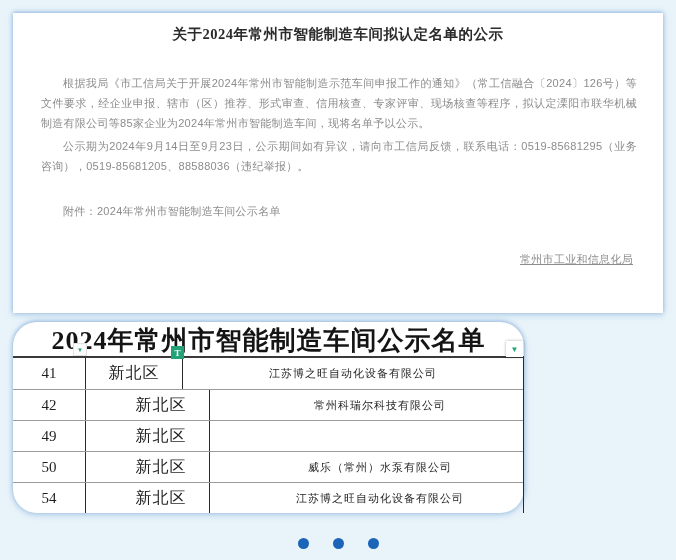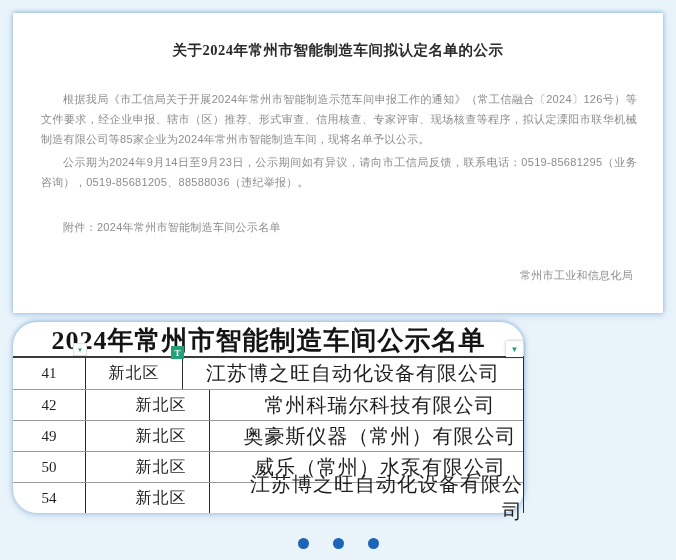--- a/index.html
+++ b/index.html
@@ -11,38 +11,38 @@
   }
   .stage{position:absolute;inset:0;}
 
   
   .doc-card{
     position:absolute;left:13px;top:13px;width:650px;height:300px;
     background:#fff;
     box-shadow:0 -1px 4px rgba(140,180,220,.9),0 2px 6px rgba(140,180,220,.55);
   }
   .doc-title{
-    padding-top:27px;text-align:center;
+    padding-top:11px;text-align:center;
     font-family:"Liberation Serif",serif;
     font-size:14.5px;font-weight:bold;color:#2b2b2b;line-height:20px;
     letter-spacing:.5px;
   }
   .doc-body{margin:29px 26px 16px 28px;}
   .doc-body p{
     margin:0;font-size:11px;line-height:20px;color:#8c8c8c;
     text-indent:2em;text-align:justify;letter-spacing:.3px;
   }
   .doc-body p + p{margin-top:3px;}
   .doc-attachment{
     margin:25px 26px 0 28px;font-size:11px;line-height:20px;
     color:#8c8c8c;text-indent:2em;letter-spacing:.3px;
   }
   .doc-signature{
     margin-top:28px;padding-right:30px;text-align:right;
-    font-size:11px;line-height:20px;color:#8c8c8c;letter-spacing:.3px;
+    font-size:11px;line-height:20px;color:#8c8c8c;letter-spacing:.3px;text-decoration:underline;
   }
 
   
   .sheet-card{
     position:absolute;left:13px;top:322px;width:511px;height:191px;
     background:#fff;
     box-shadow:0 -1px 4px rgba(140,180,220,.9),0 2px 6px rgba(140,180,220,.55);
     border-radius:24px;
   }
   .sheet-title-row{
@@ -72,25 +72,25 @@
     background:#fff;box-shadow:0 0 3px rgba(0,0,0,.3);
     display:flex;align-items:center;justify-content:center;
     font-size:8px;color:#21a377;cursor:pointer;z-index:2;
   }
   .sheet-rows{height:155px;border-right:1.5px solid #2b2b2b;}
   .sheet-row{display:flex;height:31px;box-sizing:border-box;}
   .sheet-row + .sheet-row{border-top:1px solid #9b9b9b;gap:27px;}
   .cell{
     display:flex;align-items:center;justify-content:center;
     font-family:"Liberation Serif",serif;color:#1f1f1f;
-    box-sizing:border-box;height:100%;text-align:right;
+    box-sizing:border-box;height:100%;
   }
   .cell-no{width:73px;font-size:15px;border-right:1.5px solid #2b2b2b;}
   .cell-district{width:97px;font-size:16px;border-right:1.5px solid #2b2b2b;letter-spacing:1px;}
-  .cell-company{flex:1;font-size:20px;letter-spacing:1px;}
+  .cell-company{flex:1;font-size:11px;letter-spacing:1px;}
 
   
   .dots{
     position:absolute;left:0;top:538px;width:676px;
     display:flex;justify-content:center;gap:24px;
   }
   .dot{width:11px;height:11px;border-radius:50%;background:#1b64b8;cursor:pointer;}
 </style>
 </head>
 <body>
@@ -123,21 +123,20 @@
         <div class="cell cell-company">江苏博之旺自动化设备有限公司</div>
       </div>
       <div class="sheet-row">
         <div class="cell cell-no">42</div>
         <div class="cell cell-district">新北区</div>
         <div class="cell cell-company">常州科瑞尔科技有限公司</div>
       </div>
       <div class="sheet-row">
         <div class="cell cell-no">49</div>
         <div class="cell cell-district">新北区</div>
-        <div class="cell cell-company">奥豪斯仪器（常州）有限公司</div>
       </div>
       <div class="sheet-row">
         <div class="cell cell-no">50</div>
         <div class="cell cell-district">新北区</div>
         <div class="cell cell-company">威乐（常州）水泵有限公司</div>
       </div>
       <div class="sheet-row">
         <div class="cell cell-no">54</div>
         <div class="cell cell-district">新北区</div>
         <div class="cell cell-company">江苏博之旺自动化设备有限公司</div>

